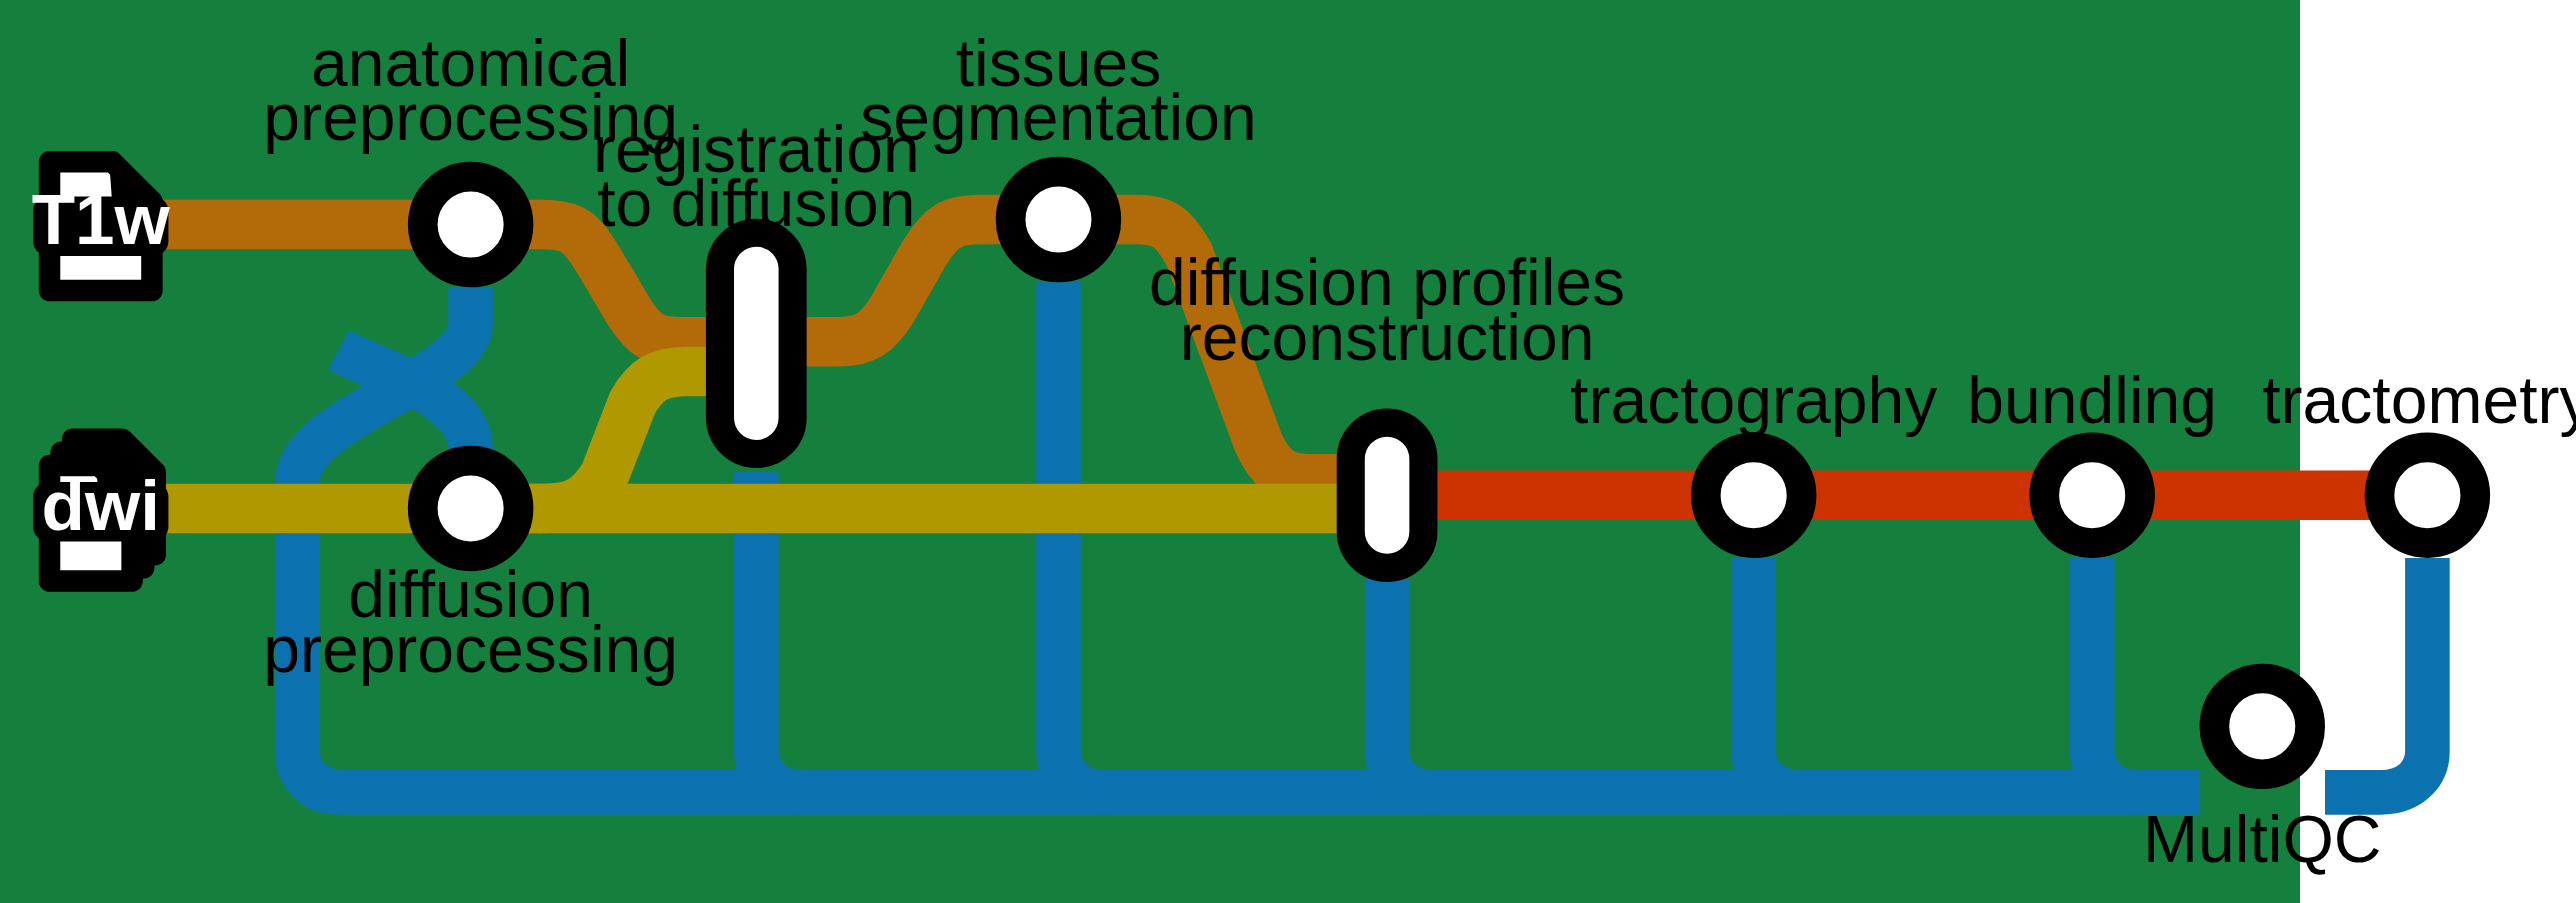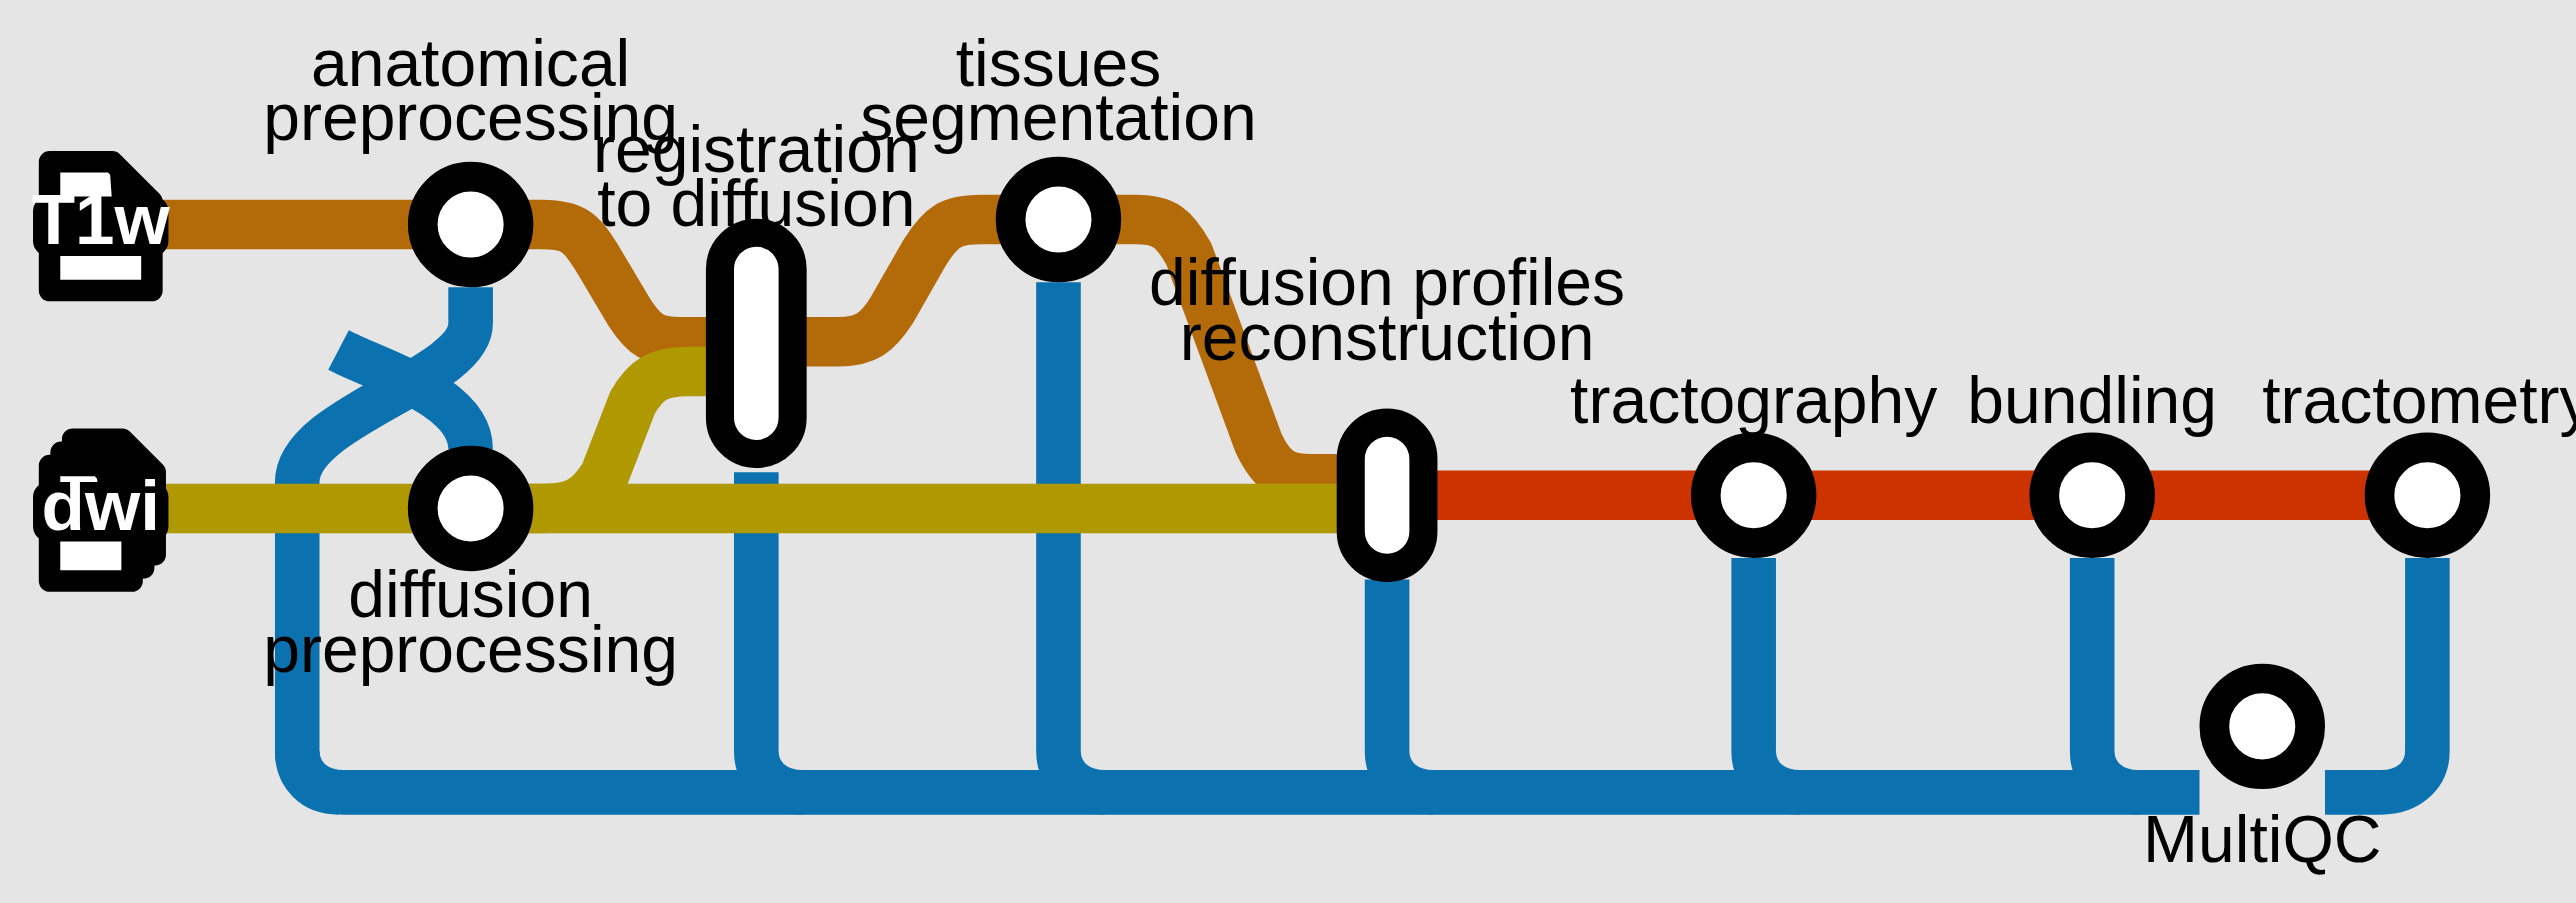--- a/index.html
+++ b/index.html
@@ -8,23 +8,23 @@
     background: #ffffff;
   }
   body {
     width: 2576px;
     height: 903px;
     font-family: "Liberation Sans", sans-serif;
     overflow: hidden;
   }
   #pipeline-root {
     position: relative;
-    width: 2576px;
+    width: 2300px;
     height: 903px;
-    background: #e5e5e5;
+    background: #15803d;
   }
   #pipeline-svg {
     position: absolute;
     top: 0;
     left: 0;
     width: 2576px;
     height: 903px;
     display: block;
   }
   .edge {

